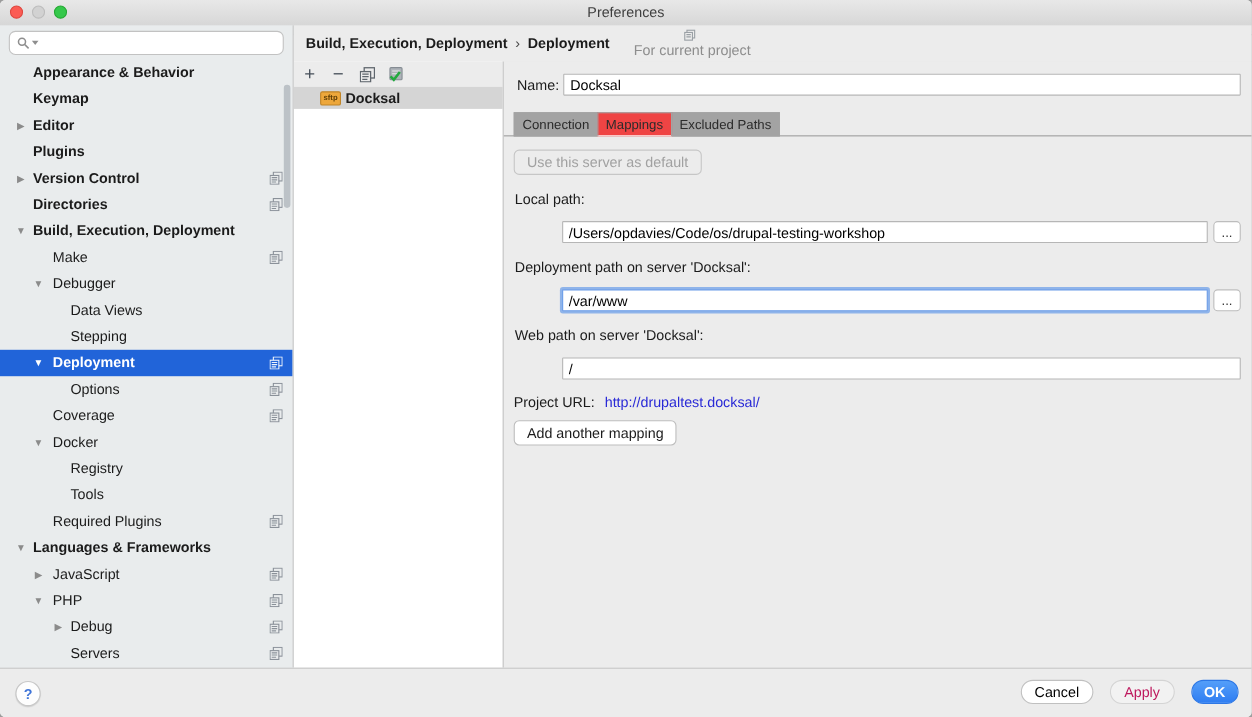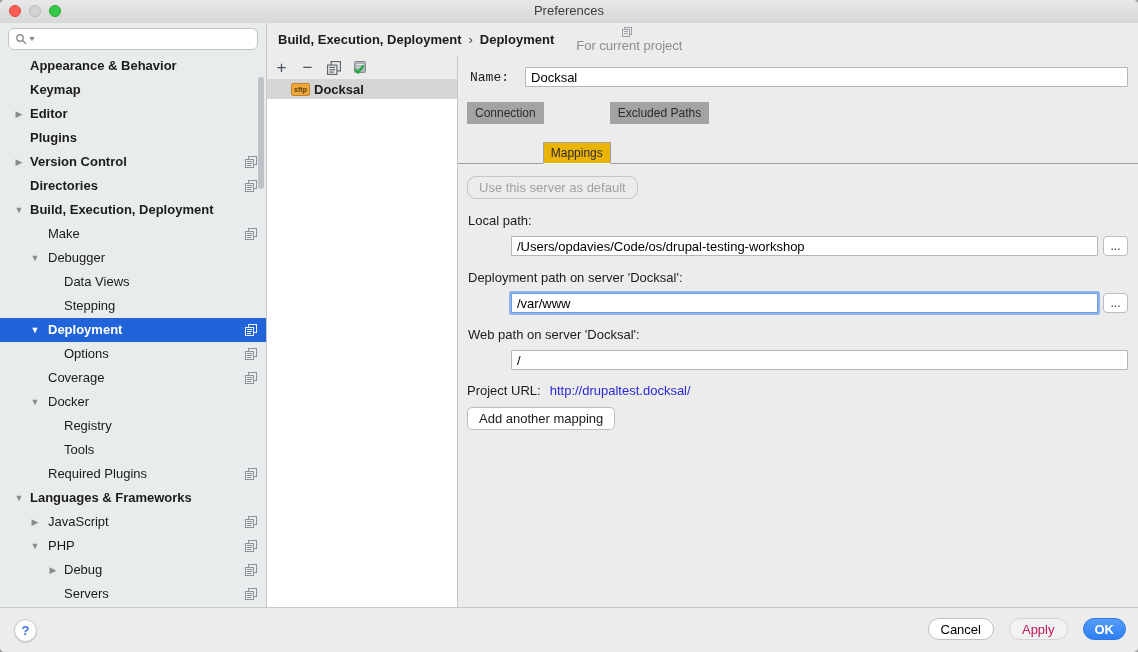--- a/index.html
+++ b/index.html
@@ -51,33 +51,33 @@
   .middle-toolbar{height:23px;background:#ececec;display:flex;align-items:center;padding-left:7px;gap:11px;flex:0 0 auto;}
   .tb-ic{display:inline-flex;align-items:center;justify-content:center;width:15px;height:15px;color:#474d54;cursor:default;}
   .tb-glyph{font-size:17px;line-height:15px;color:#47505a;font-weight:400;}
   .server-row{height:20px;display:flex;align-items:center;padding-left:24px;}
   .server-row.selected{background:#d5d5d5;}
   .sftp-badge{width:19px;height:13px;background:#eda73b;border:1px solid #c08427;border-radius:2px;color:#5d3c05;
     font-size:7px;font-weight:700;display:inline-flex;align-items:center;justify-content:center;margin-right:4px;letter-spacing:0;}
   .server-row .lbl{font-weight:700;font-size:13px;}
   
   .name-row{display:flex;align-items:center;margin:0 0 0 3px;}
-  .name-row label{margin-right:16px;font-family:Liberation Mono, monospace;}
+  .name-row label{margin-right:4px;}
   .txt{height:20px;border:1px solid #b6b6b6;background:#fff;border-radius:1px;font:13px "Liberation Sans",sans-serif;padding:0 5px;outline:none;}
   .name-row .txt{flex:1;}
   .tabbar{display:flex;margin:15px 0 0 0;}
   .tab{border:1px solid #a3a3a3;background:#a3a3a3;padding:0 7px;height:22px;line-height:21px;font-size:12px;color:#2b2b2b;margin-right:-1px;cursor:default;}
-  .tab.active{background:#eab308;border-bottom-color:#fff;position:relative;z-index:1;margin-top:40px;}
+  .tab.active{background:#ef4444;border-bottom-color:#fff;position:relative;z-index:1;}
   .tabline{height:1px;background:#9f9f9f;margin:-1px -10px 0 -9px;}
   .btn{display:inline-block;border:1px solid #bdbdbd;background:#fff;border-radius:5px;font:13px "Liberation Sans",sans-serif;
     height:23px;line-height:21px;padding:0 11px;color:#1b1b1b;cursor:default;}
-  .btn.disabled{color:#a1a1a1;background:transparent;border-color:#c6c6c6;border-radius:9px;}
+  .btn.disabled{color:#a1a1a1;background:transparent;border-color:#c6c6c6;}
   .default-btn{margin:12px 0 0 0;}
   .form-label{margin:14px 0 0 1px;}
-  .path-row{display:flex;align-items:center;margin-top:8px;padding-left:44px;}
+  .path-row{display:flex;align-items:center;margin-top:13px;padding-left:44px;}
   .path-row .txt{flex:1;}
   .browse{width:25px;height:20px;margin-left:5px;border:1px solid #bdbdbd;background:#fff;border-radius:4px;
     font:12px "Liberation Sans",sans-serif;line-height:16px;text-align:center;color:#333;padding:0;cursor:default;}
   .txt.focused{border:1px solid #6b9ce8;box-shadow:0 0 0 2px #8fb4ea;}
   .url-row{display:flex;align-items:center;margin-top:13px;}
   .url-row a{color:#2929d6;text-decoration:none;margin-left:9px;}
   .add-btn{margin-top:9px;}
   
   .footer{position:absolute;left:0;right:0;bottom:0;height:45px;background:#ececec;border-top:1px solid #c8c8c8;}
   .help{position:absolute;left:14px;top:11px;width:23px;height:23px;border-radius:50%;background:#fdfdfd;border:1px solid #c7c7c7;

